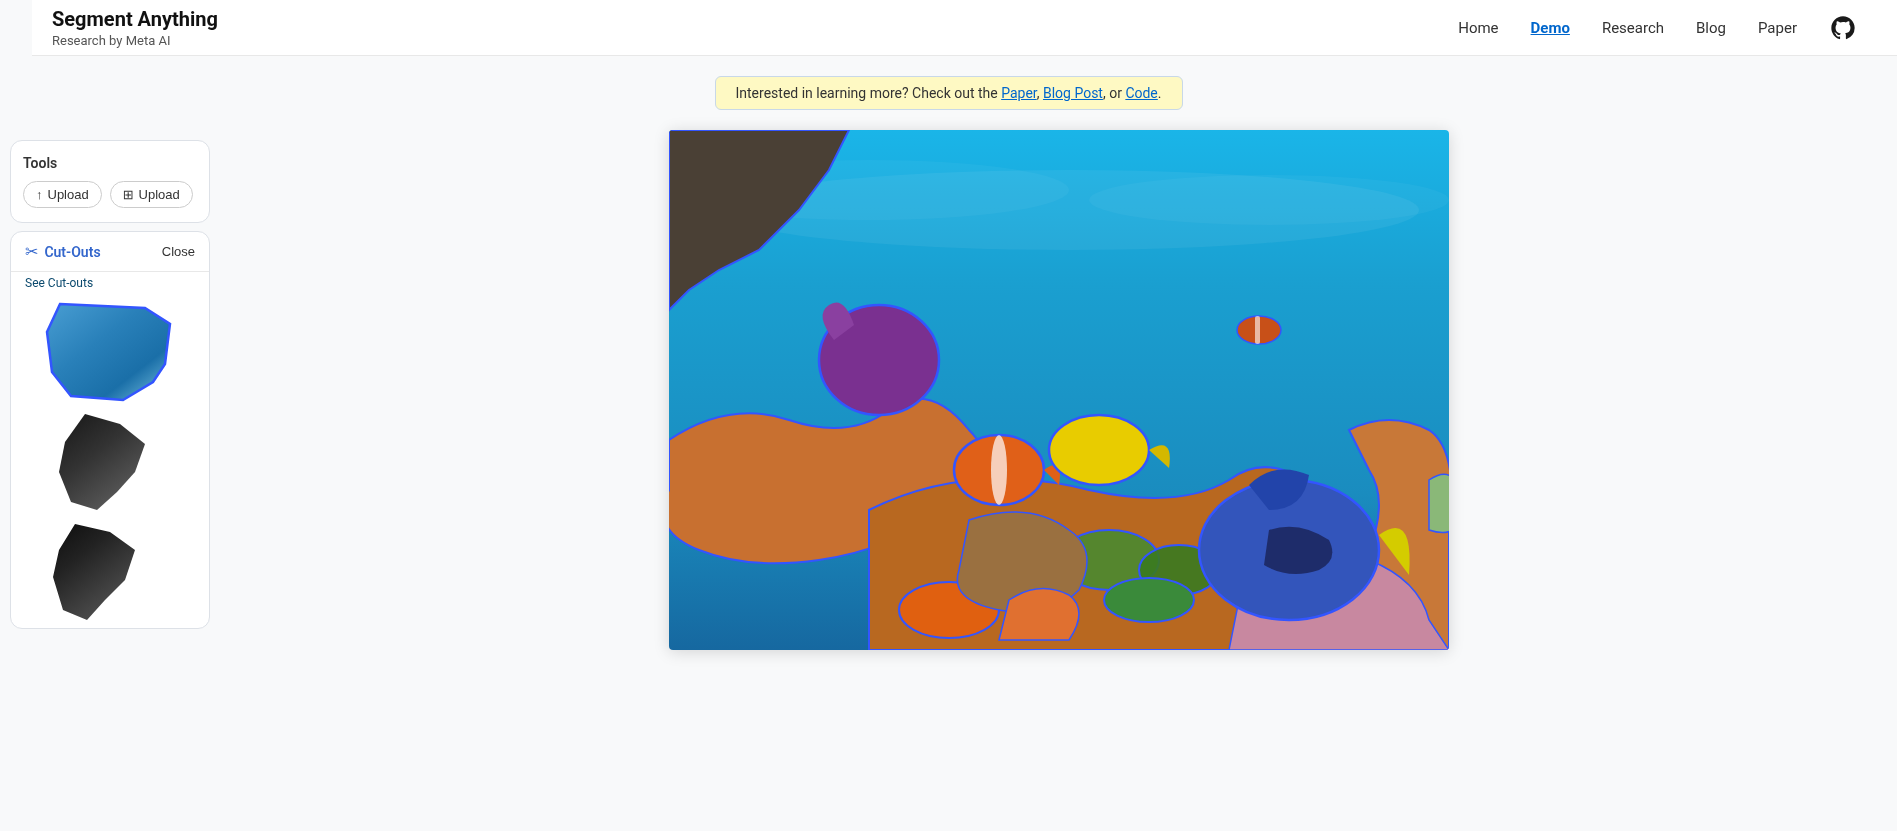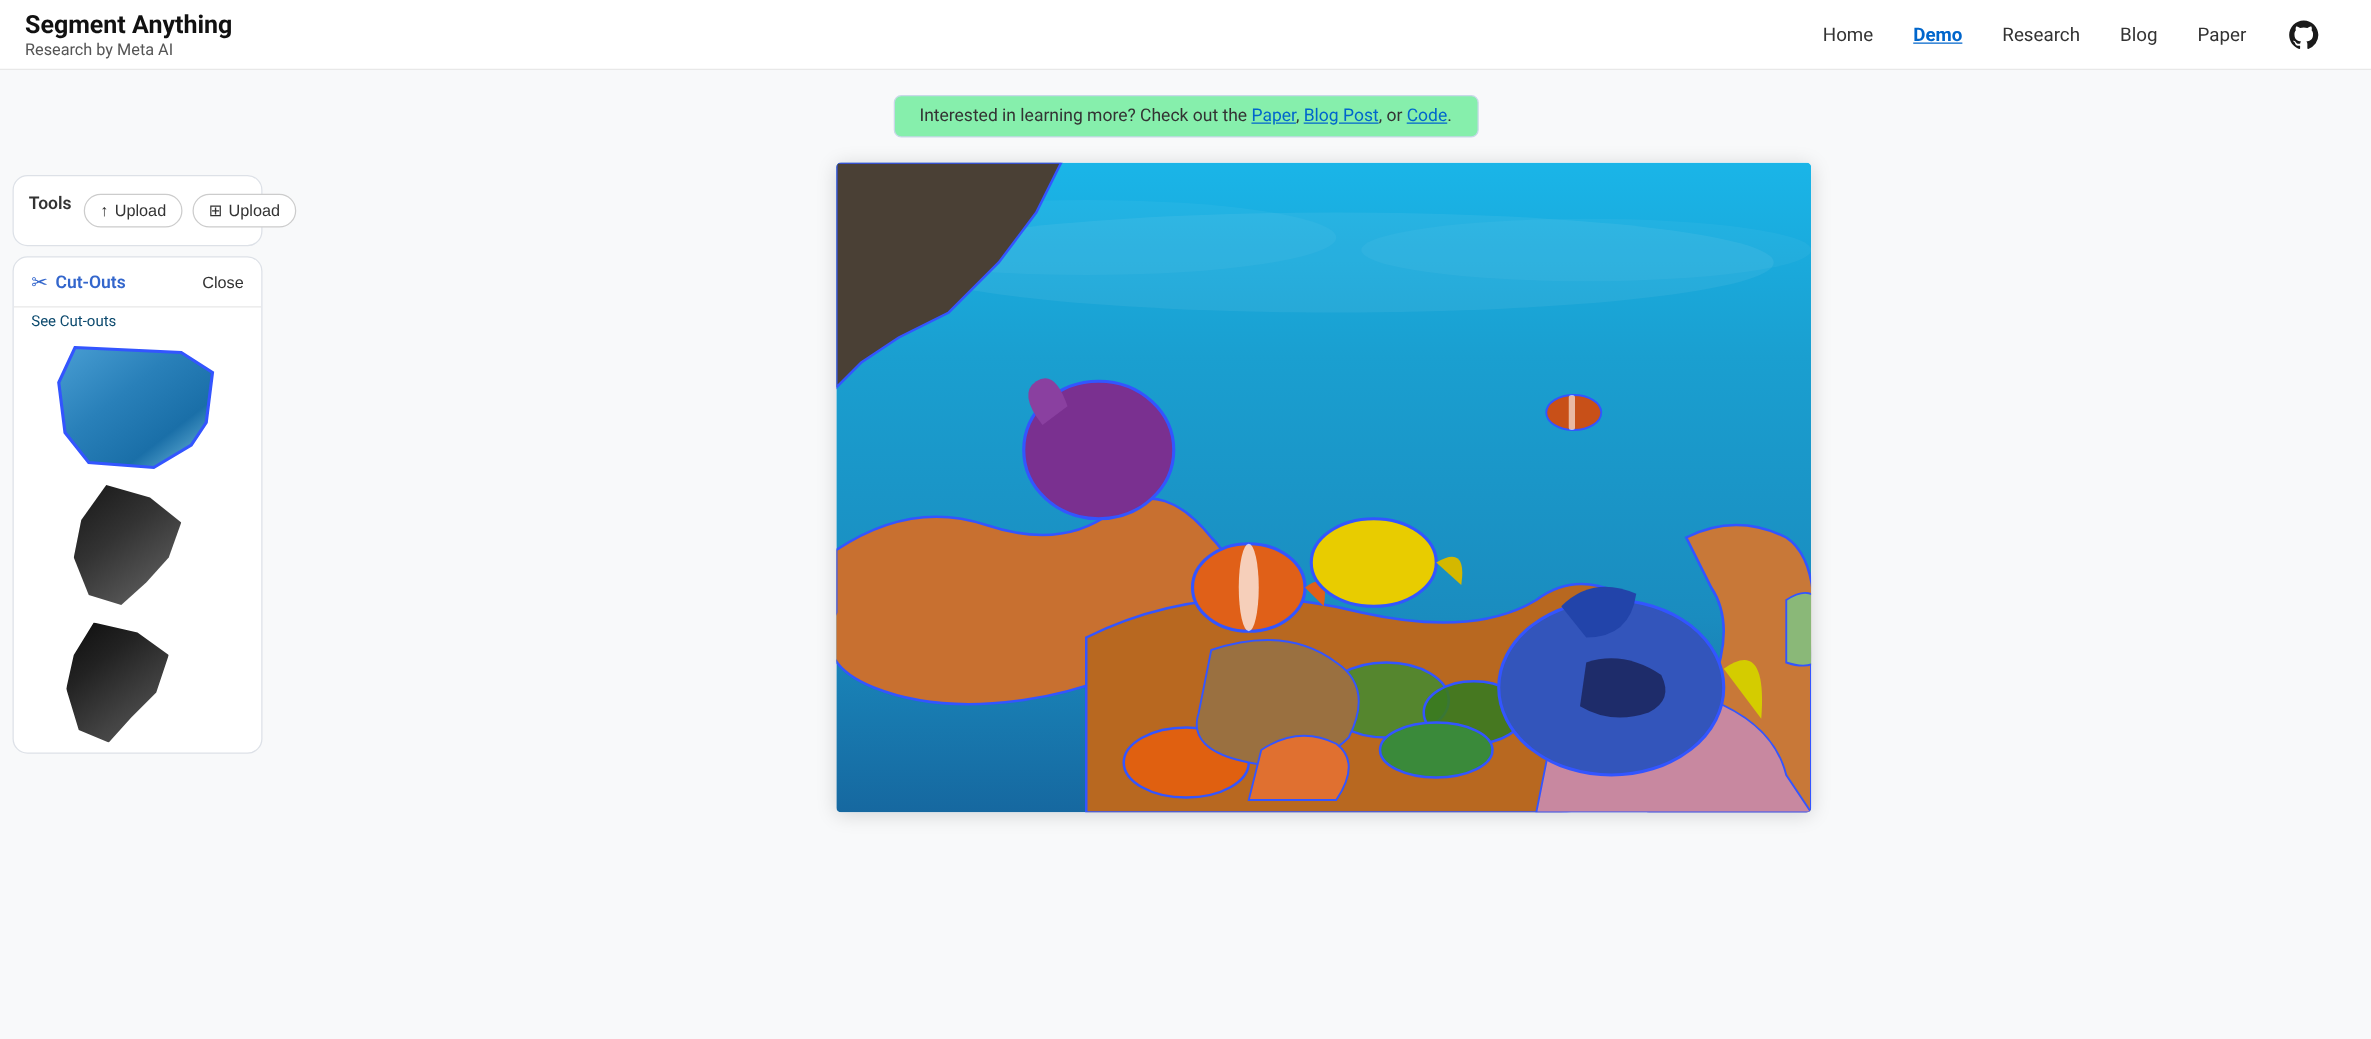--- a/index.html
+++ b/index.html
@@ -13,20 +13,21 @@
 
     
     .header {
       display: flex;
       align-items: center;
       justify-content: space-between;
       padding: 12px 40px 12px 20px;
       background: #fff;
       border-bottom: 1px solid #e8e8e8;
       height: 56px;
+      margin-left: 32px;
     }
     .header-logo {
       display: flex;
       flex-direction: column;
     }
     .header-title {
       font-size: 20px;
       font-weight: 700;
       color: #111;
       line-height: 1.2;
@@ -58,21 +59,21 @@
       cursor: pointer;
     }
 
     
     .info-banner {
       text-align: center;
       padding: 20px 0 10px;
     }
     .info-banner-text {
       display: inline-block;
-      background: #86efac;
+      background: #fef9c3;
       border: 1px solid #c8d8e8;
       border-radius: 6px;
       padding: 8px 20px;
       font-size: 14px;
       color: #333;
     }
     .info-banner-text a {
       color: #0066cc;
       text-decoration: underline;
       cursor: pointer;
@@ -93,20 +94,21 @@
       display: flex;
       flex-direction: column;
       gap: 8px;
     }
     .tools-panel {
       background: #fff;
       border: 1px solid #dde1e7;
       border-radius: 12px;
       padding: 14px 12px;
       display: flex;
+      flex-direction: column;
       gap: 10px;
     }
     .tools-label {
       font-size: 14px;
       font-weight: 600;
       color: #333;
     }
     .tools-buttons {
       display: flex;
       gap: 8px;

